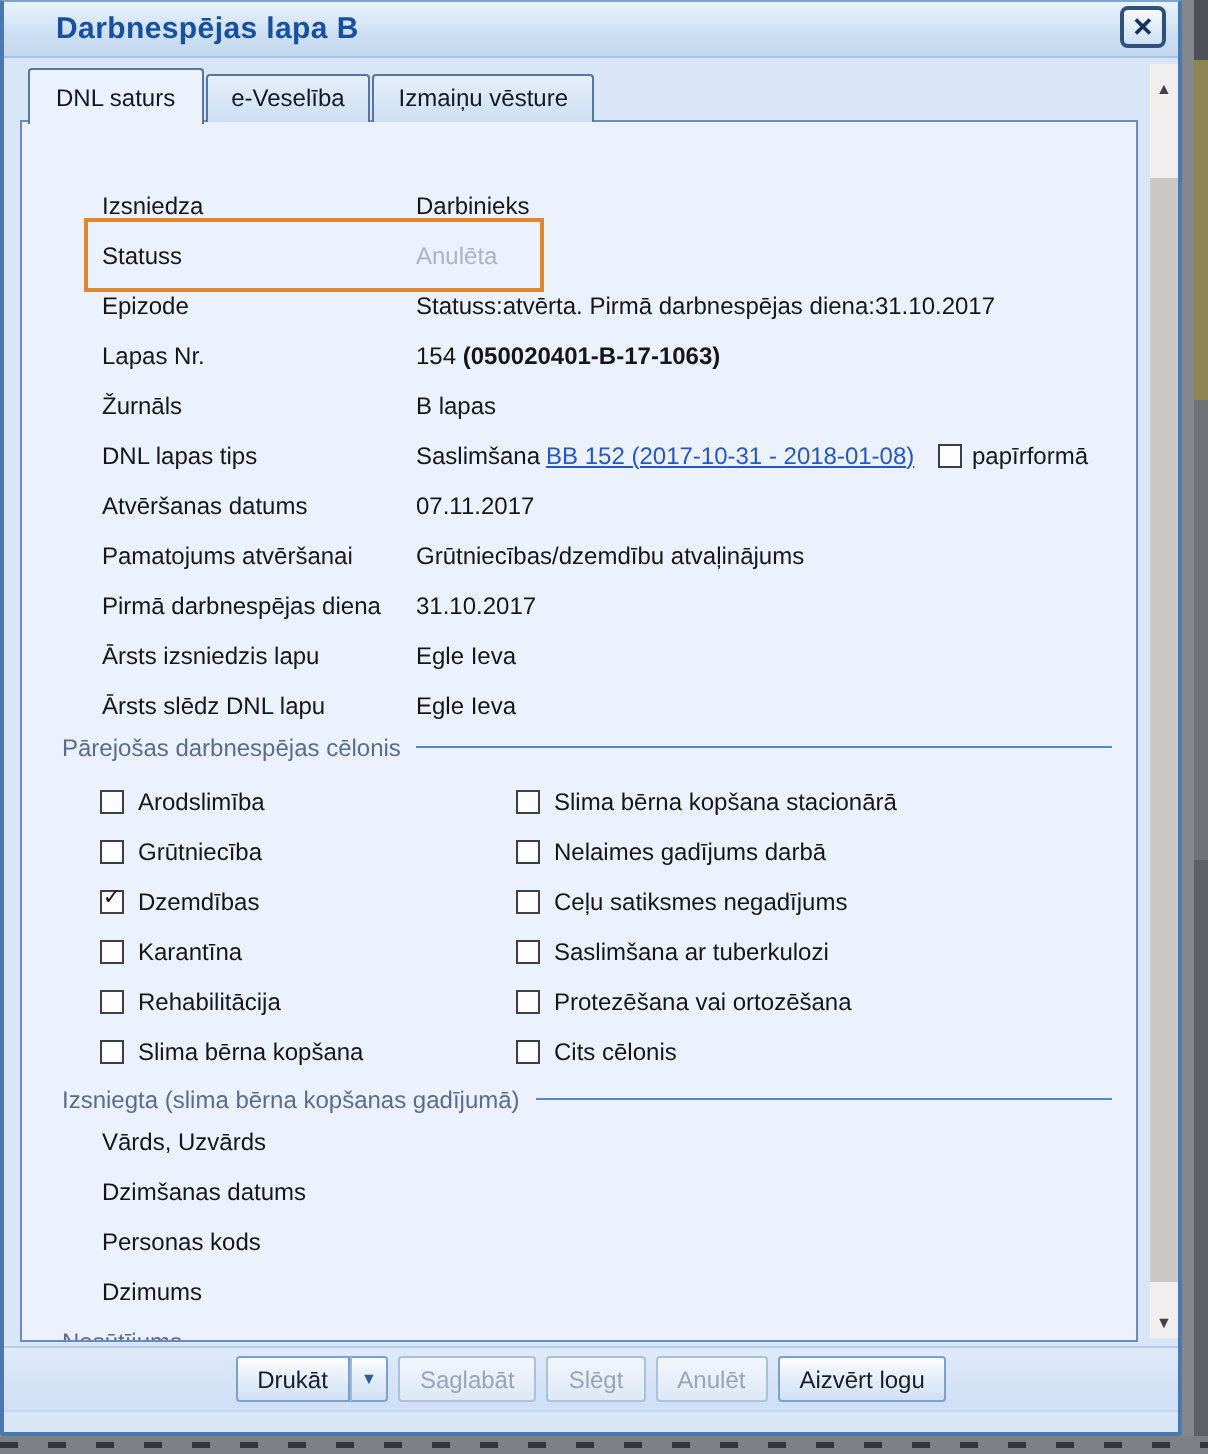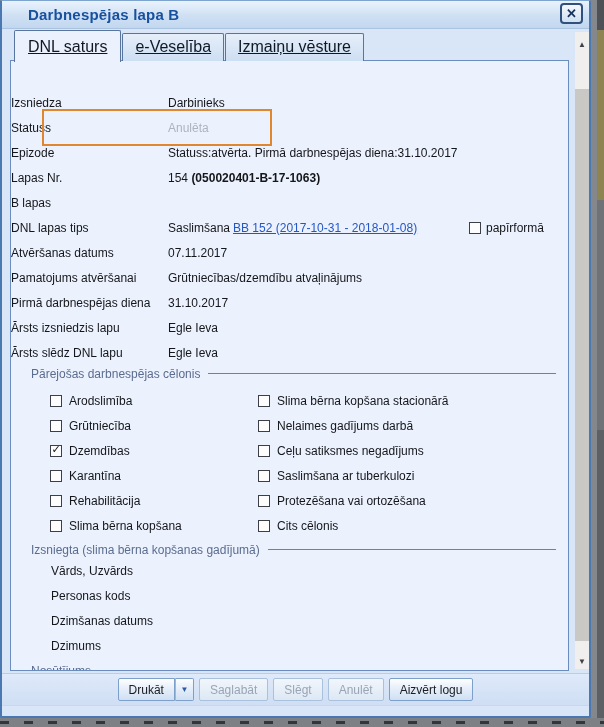--- a/index.html
+++ b/index.html
@@ -22,31 +22,31 @@
   .titlebar{height:27px;background:linear-gradient(#eaf3fd,#cfe0f3 55%,#c2d7ef);
     display:flex;align-items:center;padding-left:26px;border-bottom:1px solid #a9c3e0;position:relative;}
   .title{color:#17509F;font-weight:bold;font-size:15px;letter-spacing:.2px;}
   .close-btn{position:absolute;right:6px;top:2px;width:23px;height:21px;box-sizing:border-box;
     border:2px solid #30507d;border-radius:4px;background:linear-gradient(#f5f9fd,#cfe0f2);
     display:flex;align-items:center;justify-content:center;color:#15335e;font-size:13px;font-weight:bold;cursor:pointer;}
 
   
   .tabs{display:flex;align-items:flex-end;margin:6px 0 0 12px;position:relative;z-index:2;height:26px;}
   .tab{box-sizing:border-box;border:1px solid #57759f;border-bottom:none;border-radius:2px 2px 0 0;
-    background:linear-gradient(#e6eefa,#cddff2);padding:4px 12px 5px;font-size:16px;color:#101826;
-    margin-right:1px;cursor:pointer;white-space:nowrap;text-decoration:underline;}
+    background:linear-gradient(#e6eefa,#cddff2);padding:4px 12px 5px;font-size:12px;color:#101826;
+    margin-right:1px;cursor:pointer;white-space:nowrap;}
   .tab.active{background:#ecf2fd;padding:7px 13px 6px;margin-bottom:-1px;}
 
   
   .panel{box-sizing:border-box;margin-left:8px;margin-top:-1px;width:559px;height:611px;
     background:#ecf2fd;border:1px solid #6b8cbe;overflow:hidden;position:relative;z-index:1;
     font-size:12px;color:#14161a;}
 
   .form{padding-top:29px;}
-  .frow{display:flex;align-items:center;height:25px;position:relative;white-space:nowrap;}
+  .frow{display:flex;align-items:center;height:25px;padding-left:40px;position:relative;white-space:nowrap;}
   .flabel{width:157px;flex:none;}
   .fvalue .bold{font-weight:bold;}
   .disabled-value{color:#AEB4BE;}
   .hl-box{position:absolute;left:31px;top:-6px;width:226px;height:33px;border:2px solid #E0862E;pointer-events:none;}
   .link{color:#2456C5;text-decoration:underline;cursor:pointer;margin-left:3px;}
   .paper{position:absolute;left:458px;display:flex;align-items:center;gap:5px;text-align:center;}
 
   .cb{box-sizing:border-box;width:12px;height:12px;border:1px solid #3c3f46;background:#fdfdfd;
     display:inline-flex;align-items:center;justify-content:center;font-size:11px;line-height:1;
     color:#101010;flex:none;cursor:pointer;}
@@ -127,20 +127,21 @@
       </div>
 
       <div class="frow">
         <span class="flabel">Lapas Nr.</span>
         <span class="fvalue">
           <span>154</span>&nbsp;<span class="bold">(050020401-B-17-1063)</span>
         </span>
       </div>
 
       <div class="frow">
+        <span class="flabel">Žurnāls</span>
         <span class="fvalue">B lapas</span>
       </div>
 
       <div class="frow">
         <span class="flabel">DNL lapas tips</span>
         <span class="fvalue">
           <span>Saslimšana</span><span class="link">BB 152 (2017-10-31 - 2018-01-08)</span>
         </span>
         <span class="paper">
           <span class="cb">
@@ -270,24 +271,24 @@
 
     <div class="sect mt">
       <span>Izsniegta (slima bērna kopšanas gadījumā)</span>
       <span class="line"></span>
     </div>
 
     <div class="irow">
       <span>Vārds, Uzvārds</span>
     </div>
     <div class="irow">
+      <span>Dzimšanas datums</span>
+    </div>
+    <div class="irow">
       <span>Personas kods</span>
-    </div>
-    <div class="irow">
-      <span>Dzimšanas datums</span>
     </div>
     <div class="irow">
       <span>Dzimums</span>
     </div>
 
     <div class="sect clip">
       <span>Nosūtījums</span>
       <span class="line"></span>
     </div>
   </div>

